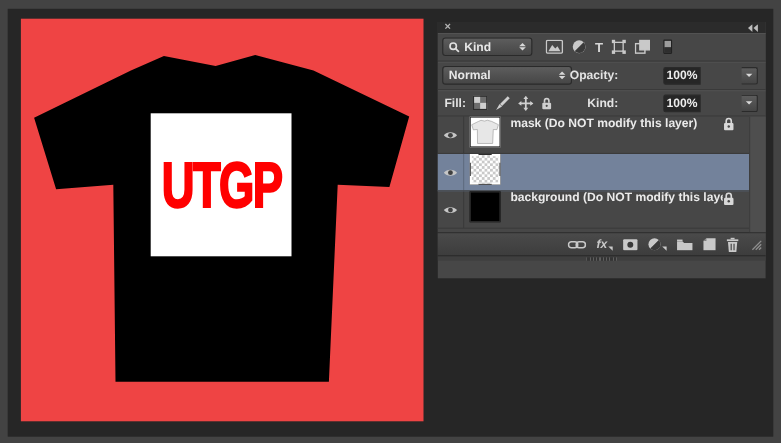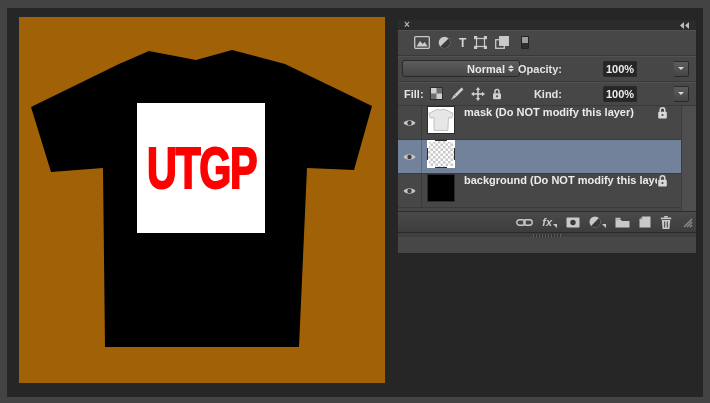--- a/index.html
+++ b/index.html
@@ -1,39 +1,39 @@
 <!DOCTYPE html>
 <html><head>
 <meta charset="utf-8">
 <style>
   html,body{margin:0;padding:0;background:#262626;}
   *{box-sizing:border-box;}
   .stage{position:relative;width:710px;height:403px;background:#434343;overflow:hidden;
          font-family:"Liberation Sans",sans-serif;}
   .workspace{position:absolute;left:7px;top:8px;width:696px;height:389px;background:#262626;}
   
-  .canvas{position:absolute;left:12px;top:9px;width:366px;height:366px;background:#a16207;}
+  .canvas{position:absolute;left:12px;top:9px;width:366px;height:366px;background:#ef4444;}
   
   .panel{position:absolute;left:391px;top:12px;width:298px;height:233px;background:#474747;
          color:#e8e8e8;font-size:11px;}
   .p-header{height:10px;background:#2b2b2b;display:flex;align-items:center;justify-content:space-between;
             padding:0 6px;}
   .close-x{color:#b5b5b5;font-size:10px;line-height:8px;font-weight:bold;cursor:default;}
   .p-tabs{height:17px;background:#303030;display:flex;align-items:stretch;}
   .tab{background:#4a4a4a;padding:0 10px;line-height:17px;font-weight:bold;color:#e9e9e9;}
   .tabfill{flex:1;display:flex;align-items:center;justify-content:flex-end;padding-right:5px;}
   .p-row{position:relative;display:flex;align-items:center;padding:0 4px;background:#474747;
          border-bottom:1px solid #393939;box-shadow:inset 0 1px 0 #525252;}
   .row-filter{height:26px;}
   .row-blend{height:26px;}
   .row-lock{height:24px;}
   .dd{height:17px;background:linear-gradient(#5d5d5d,#464646);border:1px solid #2a2a2a;border-radius:3px;
       display:flex;align-items:center;padding:0 5px;font-weight:bold;color:#e8e8e8;}
   .dd-kind{width:82px;}
-  .dd-blend{width:118px;text-align:right;}
+  .dd-blend{width:118px;}
   .dd-label{flex:1;margin-left:4px;}
   .updown{display:flex;flex-direction:column;gap:1px;margin-left:3px;}
   .tri-u{width:0;height:0;border-left:3px solid transparent;border-right:3px solid transparent;
          border-bottom:3px solid #d8d8d8;}
   .tri-d{width:0;height:0;border-left:3px solid transparent;border-right:3px solid transparent;
          border-top:3px solid #d8d8d8;}
   .ficons{display:flex;align-items:center;gap:8px;margin-left:12px;}
   .ficon{display:flex;align-items:center;justify-content:center;}
   .t-glyph{font-weight:bold;font-size:12px;color:#d6d6d6;}
   .toggle{width:8px;height:13px;border:1px solid #222;border-radius:1px;overflow:hidden;margin-left:4px;}
@@ -91,20 +91,31 @@
       <div class="p-header">
         <span class="close-x">×</span>
         <svg width="11" height="7">
           <path d="M5,0 L1,3.5 L5,7 Z" fill="#bdbdbd"></path>
             <path d="M10,0 L6,3.5 L10,7 Z" fill="#bdbdbd"></path>
         </svg>
       </div>
 
 
       <div class="p-row row-filter">
+        <div class="dd dd-kind">
+          <svg width="10" height="10">
+            <circle cx="4" cy="4" r="2.9" fill="none" stroke="#e0e0e0" stroke-width="1.5"></circle>
+            <line x1="6.2" y1="6.2" x2="9.2" y2="9.2" stroke="#e0e0e0" stroke-width="1.6"></line>
+          </svg>
+          <span class="dd-label">Kind</span>
+          <span class="updown">
+              <span class="tri-u"></span>
+              <span class="tri-d"></span>
+            </span>
+        </div>
         <div class="ficons">
           <span class="ficon">
             <svg width="16" height="13">
                 <rect x="0.7" y="0.7" width="14.6" height="11.6" rx="1" fill="none" stroke="#c9c9c9" stroke-width="1.3"></rect>
             <path d="M2.5,10.5 L6,5 L8.8,8 L10.8,6 L13.5,10.5 Z" fill="#c9c9c9"></path>
               </svg>
           </span>
           <span class="ficon">
             <svg width="13" height="13">
                 <circle cx="6.5" cy="6.5" r="5.8" fill="#c9c9c9"></circle>

